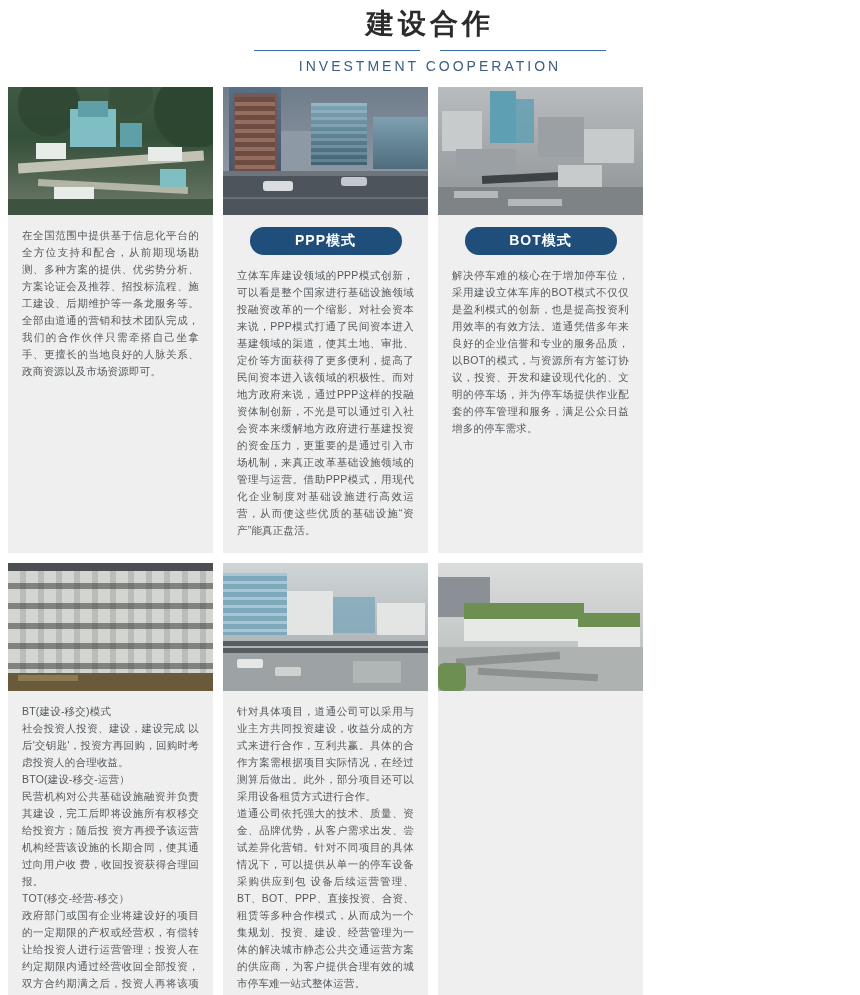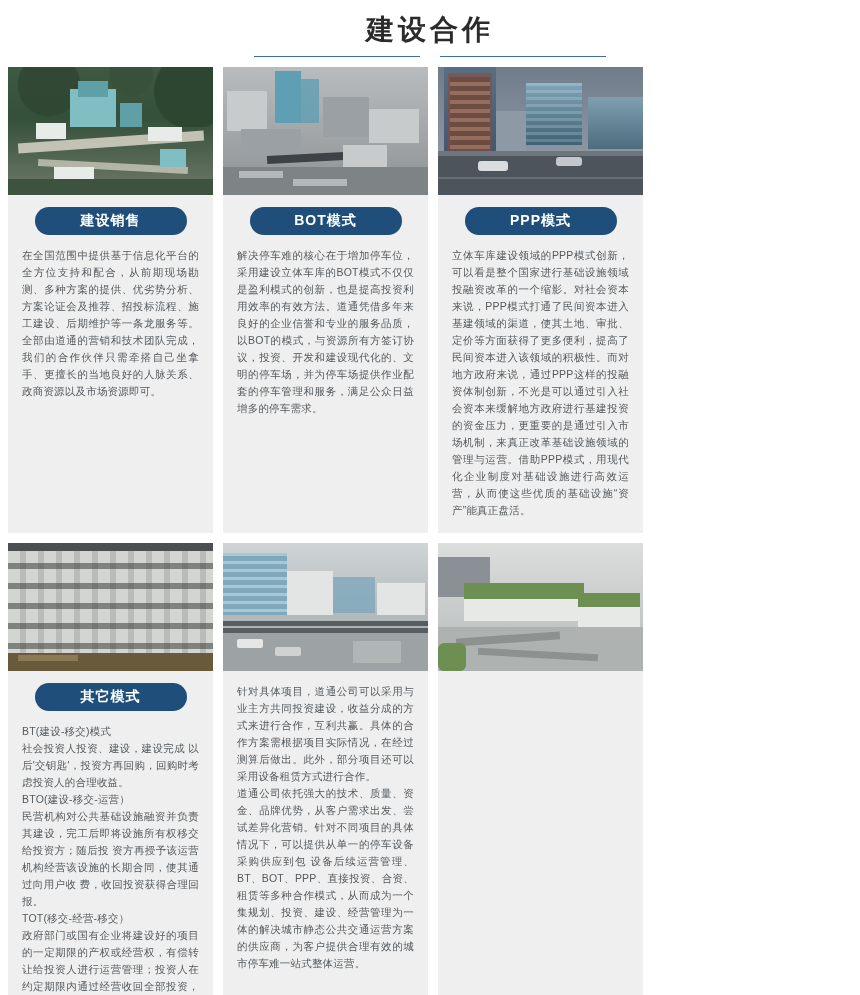--- a/index.html
+++ b/index.html
@@ -11,21 +11,21 @@
     width: 860px;
     height: 995px;
     font-family: "Liberation Sans", sans-serif;
     color: #4a4a4a;
     overflow: hidden;
   }
 
   
   .header {
     width: 860px;
-    padding-top: 12px;
+    padding-top: 6px;
     text-align: center;
   }
   .header-title {
     font-size: 28px;
     letter-spacing: 4px;
     color: #2b2b2b;
     font-weight: bold;
     line-height: 36px;
   }
   .header-rule-wrap {
@@ -146,60 +146,41 @@
 </style>
 </head>
 <body>
 
 <div class="header">
   <div class="header-title">建设合作</div>
   <div class="header-rule-wrap">
     <div class="header-rule left"></div>
     <div class="header-rule right"></div>
   </div>
+  <div class="header-sub">INVESTMENT COOPERATION</div>
 </div>
 
 <div class="grid">
 
   <div class="card">
     <div class="card-image">
       <div class="blk i1-bg" style="left:0;top:0;width:205px;height:128px;"></div>
       <div class="blk i1-trees" style="left:0;top:0;width:205px;height:60px;opacity:.9;"></div>
       <div class="blk i1-road" style="left:10px;top:70px;width:186px;height:10px;transform:rotate(-4deg);opacity:.85;"></div>
       <div class="blk i1-road" style="left:30px;top:96px;width:150px;height:7px;transform:rotate(3deg);opacity:.7;"></div>
       <div class="blk i1-bldg2" style="left:62px;top:22px;width:46px;height:38px;"></div>
       <div class="blk i1-bldg" style="left:70px;top:14px;width:30px;height:16px;"></div>
       <div class="blk i1-bldg" style="left:112px;top:36px;width:22px;height:24px;"></div>
       <div class="blk i1-white" style="left:28px;top:56px;width:30px;height:16px;"></div>
       <div class="blk i1-white" style="left:140px;top:60px;width:34px;height:14px;"></div>
       <div class="blk i1-bldg2" style="left:152px;top:82px;width:26px;height:18px;"></div>
       <div class="blk i1-white" style="left:46px;top:100px;width:40px;height:12px;"></div>
       <div class="blk" style="left:0;top:112px;width:205px;height:16px;background:#3d5340;"></div>
     </div>
-    <div class="pill">建设销售</div>
     <div class="card-body">在全国范围中提供基于信息化平台的全方位支持和配合，从前期现场勘测、多种方案的提供、优劣势分析、方案论证会及推荐、招投标流程、施工建设、后期维护等一条龙服务等。全部由道通的营销和技术团队完成，我们的合作伙伴只需牵搭自己坐拿手、更擅长的当地良好的人脉关系、政商资源以及市场资源即可。</div>
-  </div>
-
-  <div class="card">
-    <div class="card-image">
-      <div class="blk i3-bg" style="left:0;top:0;width:205px;height:128px;"></div>
-      <div class="blk i3-blue" style="left:52px;top:4px;width:26px;height:52px;"></div>
-      <div class="blk i3-blue" style="left:78px;top:12px;width:18px;height:44px;opacity:.8;"></div>
-      <div class="blk i3-g" style="left:4px;top:24px;width:40px;height:40px;"></div>
-      <div class="blk i3-d" style="left:100px;top:30px;width:46px;height:40px;"></div>
-      <div class="blk i3-g" style="left:146px;top:42px;width:50px;height:34px;"></div>
-      <div class="blk i3-d" style="left:18px;top:62px;width:60px;height:26px;"></div>
-      <div class="blk i3-road" style="left:44px;top:86px;width:116px;height:8px;transform:rotate(-3deg);"></div>
-      <div class="blk i3-g" style="left:120px;top:78px;width:44px;height:22px;"></div>
-      <div class="blk" style="left:0;top:100px;width:205px;height:28px;background:#7e8386;"></div>
-      <div class="blk" style="left:16px;top:104px;width:44px;height:7px;background:#b4b8ba;"></div>
-      <div class="blk" style="left:70px;top:112px;width:54px;height:7px;background:#b4b8ba;"></div>
-    </div>
-    <div class="pill">BOT模式</div>
-    <div class="card-body">解决停车难的核心在于增加停车位，采用建设立体车库的BOT模式不仅仅是盈利模式的创新，也是提高投资利用效率的有效方法。道通凭借多年来良好的企业信誉和专业的服务品质，以BOT的模式，与资源所有方签订协议，投资、开发和建设现代化的、文明的停车场，并为停车场提供作业配套的停车管理和服务，满足公众日益增多的停车需求。</div>
   </div>
 
   <div class="card">
     <div class="card-image">
       <div class="blk i2-sky" style="left:0;top:0;width:205px;height:128px;"></div>
       <div class="blk i2-tower" style="left:6px;top:0;width:52px;height:92px;"></div>
       <div class="blk i2-red" style="left:10px;top:6px;width:44px;height:80px;opacity:.55;"></div>
       <div class="blk" style="left:12px;top:10px;width:40px;height:72px;background:repeating-linear-gradient(180deg,#6d4a3d 0 5px,#9c7262 5px 9px);opacity:.85;"></div>
       <div class="blk i2-glass" style="left:88px;top:16px;width:56px;height:62px;"></div>
       <div class="blk" style="left:88px;top:16px;width:56px;height:62px;background:repeating-linear-gradient(180deg,rgba(255,255,255,.18) 0 3px,transparent 3px 7px);"></div>
@@ -210,30 +191,48 @@
       <div class="blk i2-car" style="left:40px;top:94px;width:30px;height:10px;border-radius:3px;"></div>
       <div class="blk i2-car" style="left:118px;top:90px;width:26px;height:9px;border-radius:3px;opacity:.85;"></div>
       <div class="blk" style="left:0;top:110px;width:205px;height:2px;background:#7b838a;opacity:.6;"></div>
     </div>
     <div class="pill">PPP模式</div>
     <div class="card-body">立体车库建设领域的PPP模式创新，可以看是整个国家进行基础设施领域投融资改革的一个缩影。对社会资本来说，PPP模式打通了民间资本进入基建领域的渠道，使其土地、审批、定价等方面获得了更多便利，提高了民间资本进入该领域的积极性。而对地方政府来说，通过PPP这样的投融资体制创新，不光是可以通过引入社会资本来缓解地方政府进行基建投资的资金压力，更重要的是通过引入市场机制，来真正改革基础设施领域的管理与运营。借助PPP模式，用现代化企业制度对基础设施进行高效运营，从而使这些优质的基础设施“资产”能真正盘活。</div>
   </div>
 
   <div class="card">
     <div class="card-image">
+      <div class="blk i3-bg" style="left:0;top:0;width:205px;height:128px;"></div>
+      <div class="blk i3-blue" style="left:52px;top:4px;width:26px;height:52px;"></div>
+      <div class="blk i3-blue" style="left:78px;top:12px;width:18px;height:44px;opacity:.8;"></div>
+      <div class="blk i3-g" style="left:4px;top:24px;width:40px;height:40px;"></div>
+      <div class="blk i3-d" style="left:100px;top:30px;width:46px;height:40px;"></div>
+      <div class="blk i3-g" style="left:146px;top:42px;width:50px;height:34px;"></div>
+      <div class="blk i3-d" style="left:18px;top:62px;width:60px;height:26px;"></div>
+      <div class="blk i3-road" style="left:44px;top:86px;width:116px;height:8px;transform:rotate(-3deg);"></div>
+      <div class="blk i3-g" style="left:120px;top:78px;width:44px;height:22px;"></div>
+      <div class="blk" style="left:0;top:100px;width:205px;height:28px;background:#7e8386;"></div>
+      <div class="blk" style="left:16px;top:104px;width:44px;height:7px;background:#b4b8ba;"></div>
+      <div class="blk" style="left:70px;top:112px;width:54px;height:7px;background:#b4b8ba;"></div>
+    </div>
+    <div class="pill">BOT模式</div>
+    <div class="card-body">解决停车难的核心在于增加停车位，采用建设立体车库的BOT模式不仅仅是盈利模式的创新，也是提高投资利用效率的有效方法。道通凭借多年来良好的企业信誉和专业的服务品质，以BOT的模式，与资源所有方签订协议，投资、开发和建设现代化的、文明的停车场，并为停车场提供作业配套的停车管理和服务，满足公众日益增多的停车需求。</div>
+  </div>
+
+  <div class="card">
+    <div class="card-image">
       <div class="blk i4-bg" style="left:0;top:0;width:205px;height:128px;"></div>
       <div class="blk i4-fac" style="left:0;top:6px;width:205px;height:104px;background:
         repeating-linear-gradient(90deg,#d3d5d0 0 12px,#b9bcb8 12px 18px);"></div>
       <div class="blk" style="left:0;top:6px;width:205px;height:104px;background:
         repeating-linear-gradient(180deg,transparent 0 14px,rgba(60,62,60,.55) 14px 20px);"></div>
       <div class="blk i4-dark" style="left:0;top:0;width:205px;height:8px;"></div>
       <div class="blk" style="left:0;top:110px;width:205px;height:18px;background:#6a5a3c;"></div>
       <div class="blk" style="left:10px;top:112px;width:60px;height:6px;background:#8c7a52;"></div>
     </div>
-    <div class="pill">其它模式</div>
     <div class="card-body">BT(建设-移交)模式
 社会投资人投资、建设，建设完成 以后'交钥匙'，投资方再回购，回购时考虑投资人的合理收益。
 BTO(建设-移交-运营）
 民营机构对公共基础设施融资并负责其建设，完工后即将设施所有权移交给投资方；随后投 资方再授予该运营机构经营该设施的长期合同，使其通过向用户收 费，收回投资获得合理回报。
 TOT(移交-经营-移交）
 政府部门或国有企业将建设好的项目的一定期限的产权或经营权，有偿转让给投资人进行运营管理；投资人在约定期限内通过经营收回全部投资，双方合约期满之后，投资人再将该项目交还政府部门或原企业的一种融资方式。</div>
   </div>
 
   <div class="card">
     <div class="card-image">

